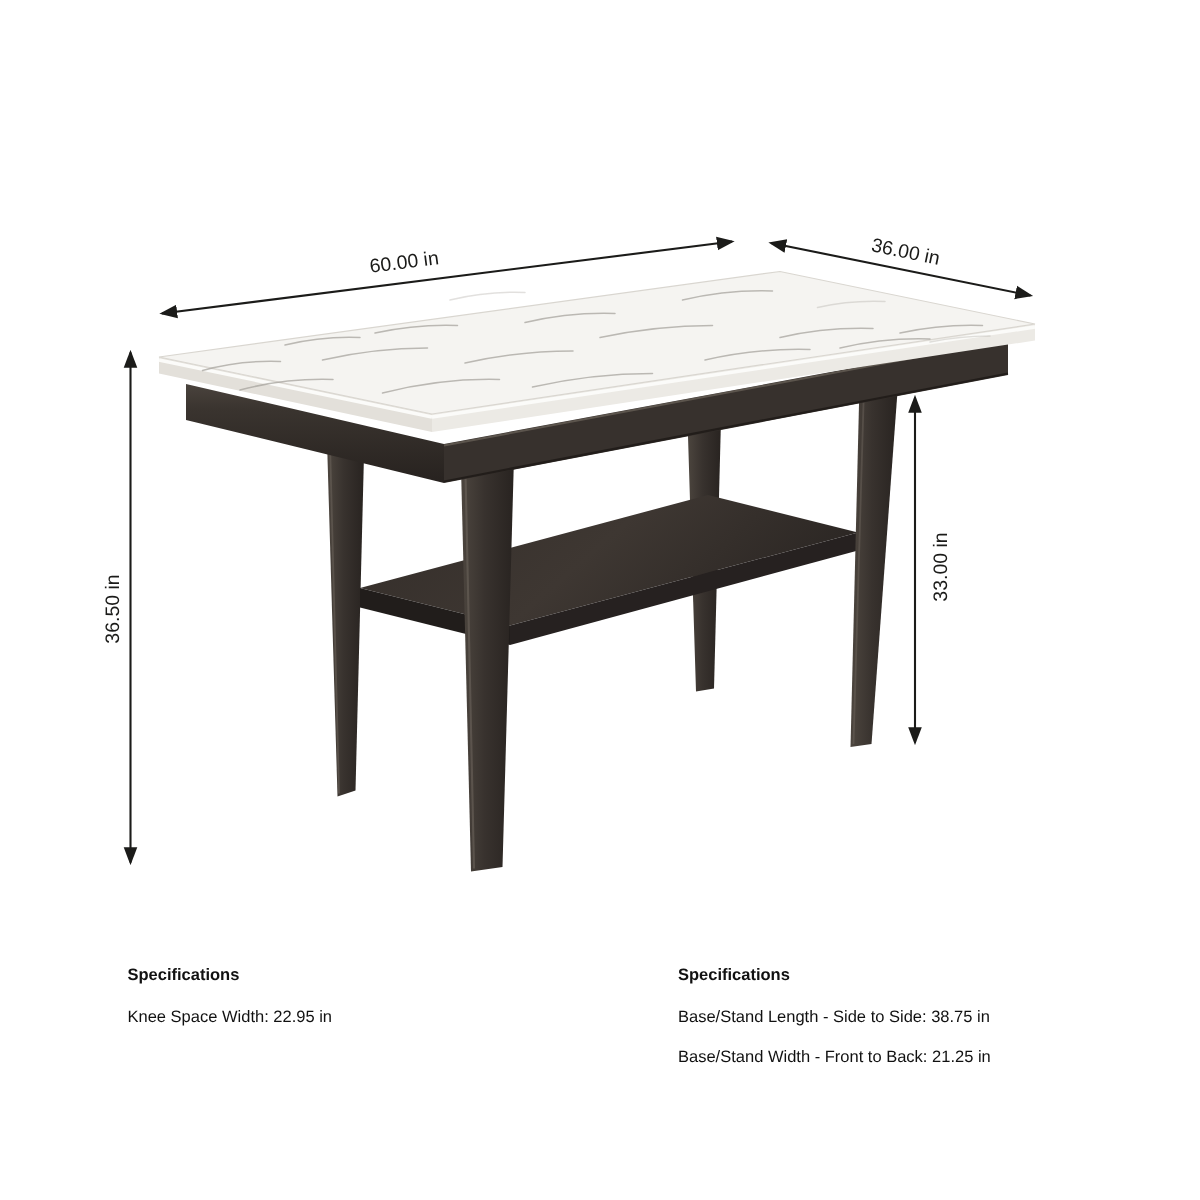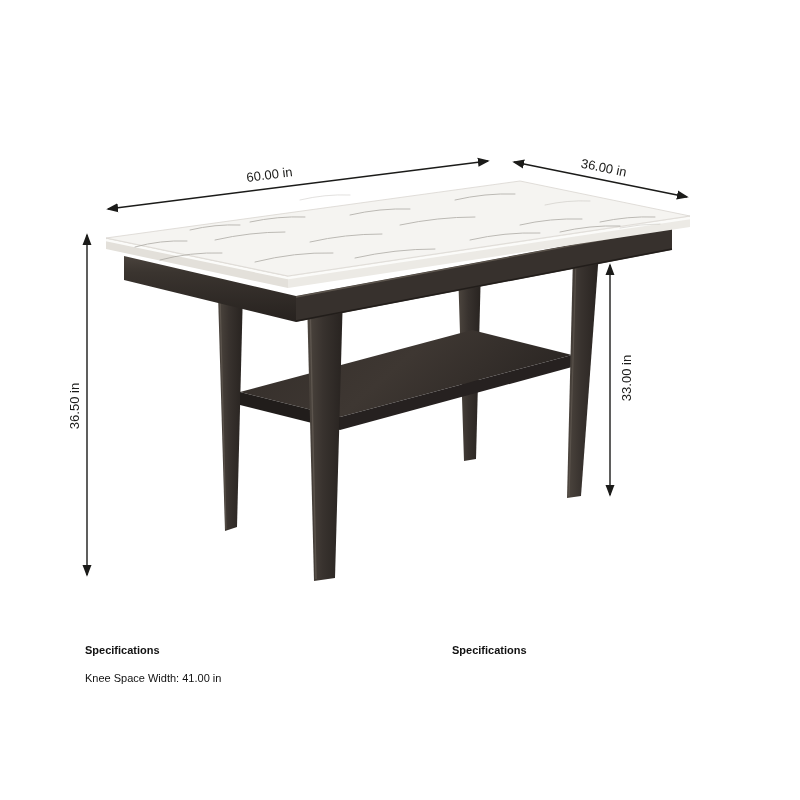--- a/index.html
+++ b/index.html
@@ -123,20 +123,22 @@
     <g>
       <text class="dim-label" x="270" y="179" text-anchor="middle" transform="rotate(-7.2 270 179)">60.00 in</text>
       <text class="dim-label" x="603" y="172" text-anchor="middle" transform="rotate(11.5 603 172)">36.00 in</text>
       <text class="dim-label" x="79" y="406" text-anchor="middle" transform="rotate(-90 79 406)">36.50 in</text>
       <text class="dim-label" x="631" y="378" text-anchor="middle" transform="rotate(-90 631 378)">33.00 in</text>
     </g>
   </svg>
 
   <div class="specs-block specs-left">
     <div class="specs-heading">Specifications</div>
-    <div>Knee Space Width: 41.00 in</div>
+    <div>Knee Space Width: 22.95 in</div>
   </div>
 
   <div class="specs-block specs-right">
     <div class="specs-heading">Specifications</div>
+    <div>Base/Stand Length - Side to Side: 38.75 in</div>
+    <div>Base/Stand Width - Front to Back: 21.25 in</div>
   </div>
 
 </div>
 
 </body></html>

